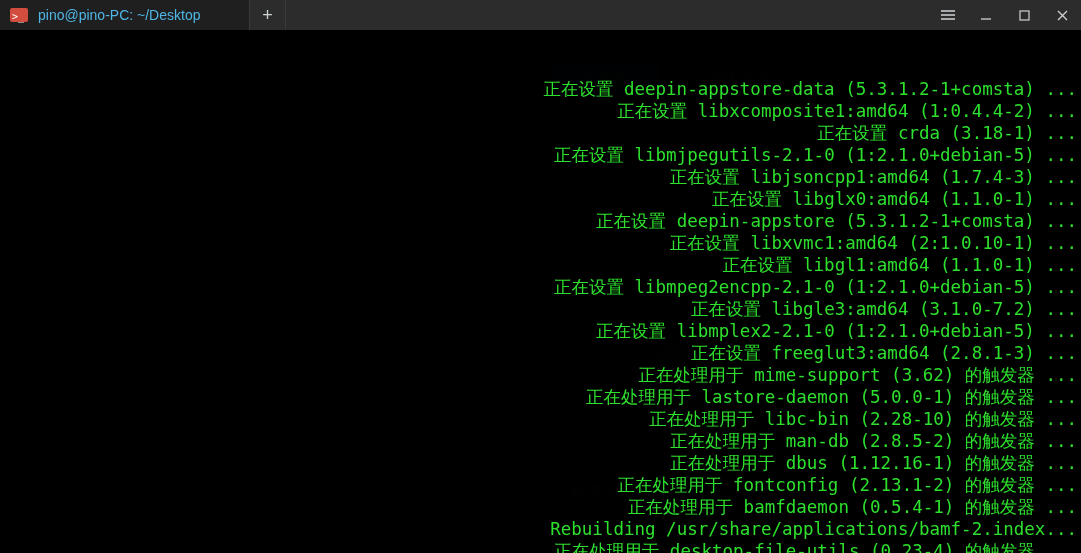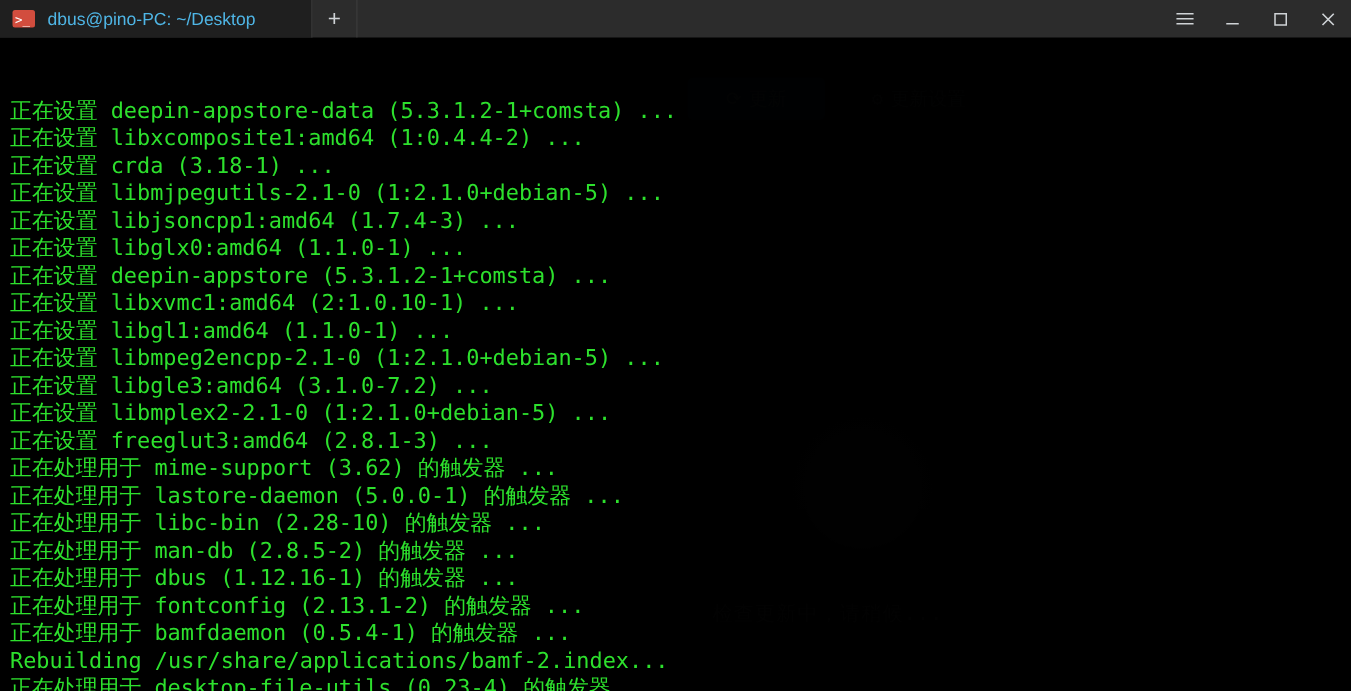--- a/index.html
+++ b/index.html
@@ -120,20 +120,21 @@
 
   
   .terminal {
     position: relative;
     z-index: 1;
     padding: 4px 4px 0 8px;
     background: rgba(0,0,0,0.90);
     height: calc(553px - 30px);
     white-space: pre;
     color: #2de02d;
+    text-align: right;
   }
   .line { display: block; }
   .green { color: #2de02d; }
 </style>
 </head>
 <body>
 
 <div class="bg-ghost">
   <div class="btn btn1">
     <span>⟳</span>
@@ -143,21 +144,21 @@
     <span>⚙</span>
       <span>更新设置</span>
   </div>
   <div class="logo"></div>
   <div class="msg">检查更新中，请稍候...</div>
 </div>
 
 <div class="titlebar">
   <div class="tab">
     <span class="term-icon"></span>
-    <span class="tab-title">dbus@pino-PC: ~/Desktop</span>
+    <span class="tab-title">pino@pino-PC: ~/Desktop</span>
   </div>
   <div class="newtab">+</div>
   <div class="spacer"></div>
   <div class="win-controls">
     <div class="win-btn">
       <svg width="14" height="10" viewBox="0 0 14 10">
           <path d="M0 1h14M0 5h14M0 9h14" stroke="#cfd3d6" stroke-width="1.3"></path>
         </svg>
     </div>
     <div class="win-btn">

